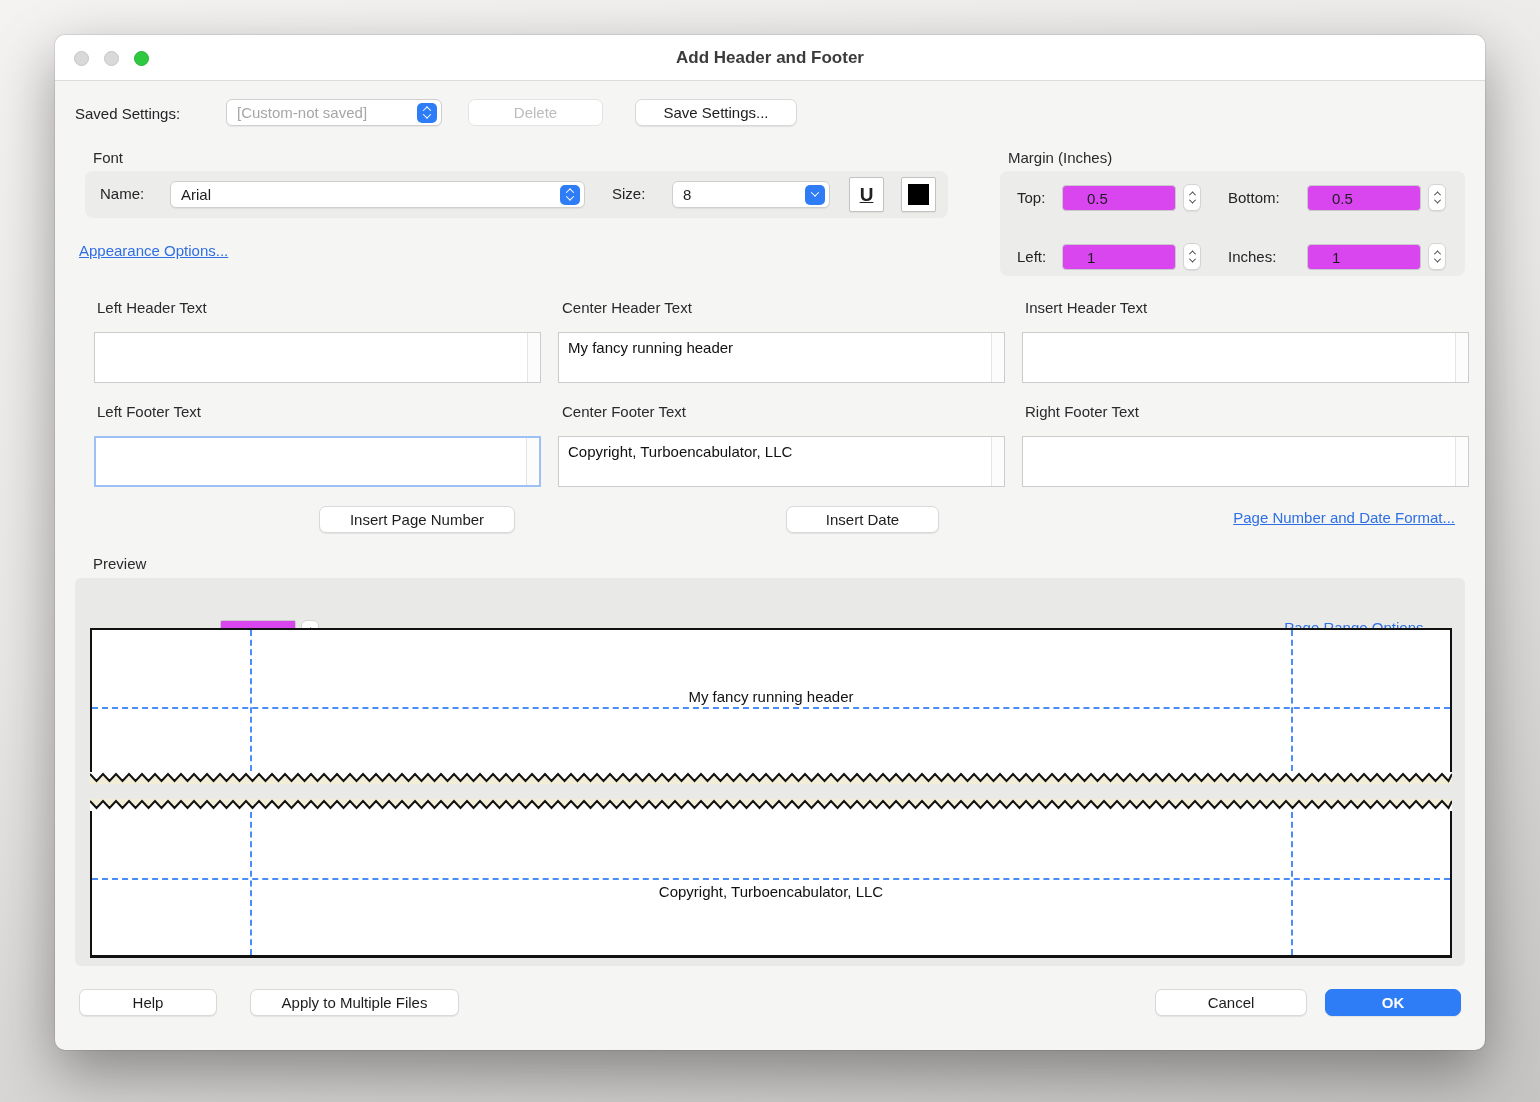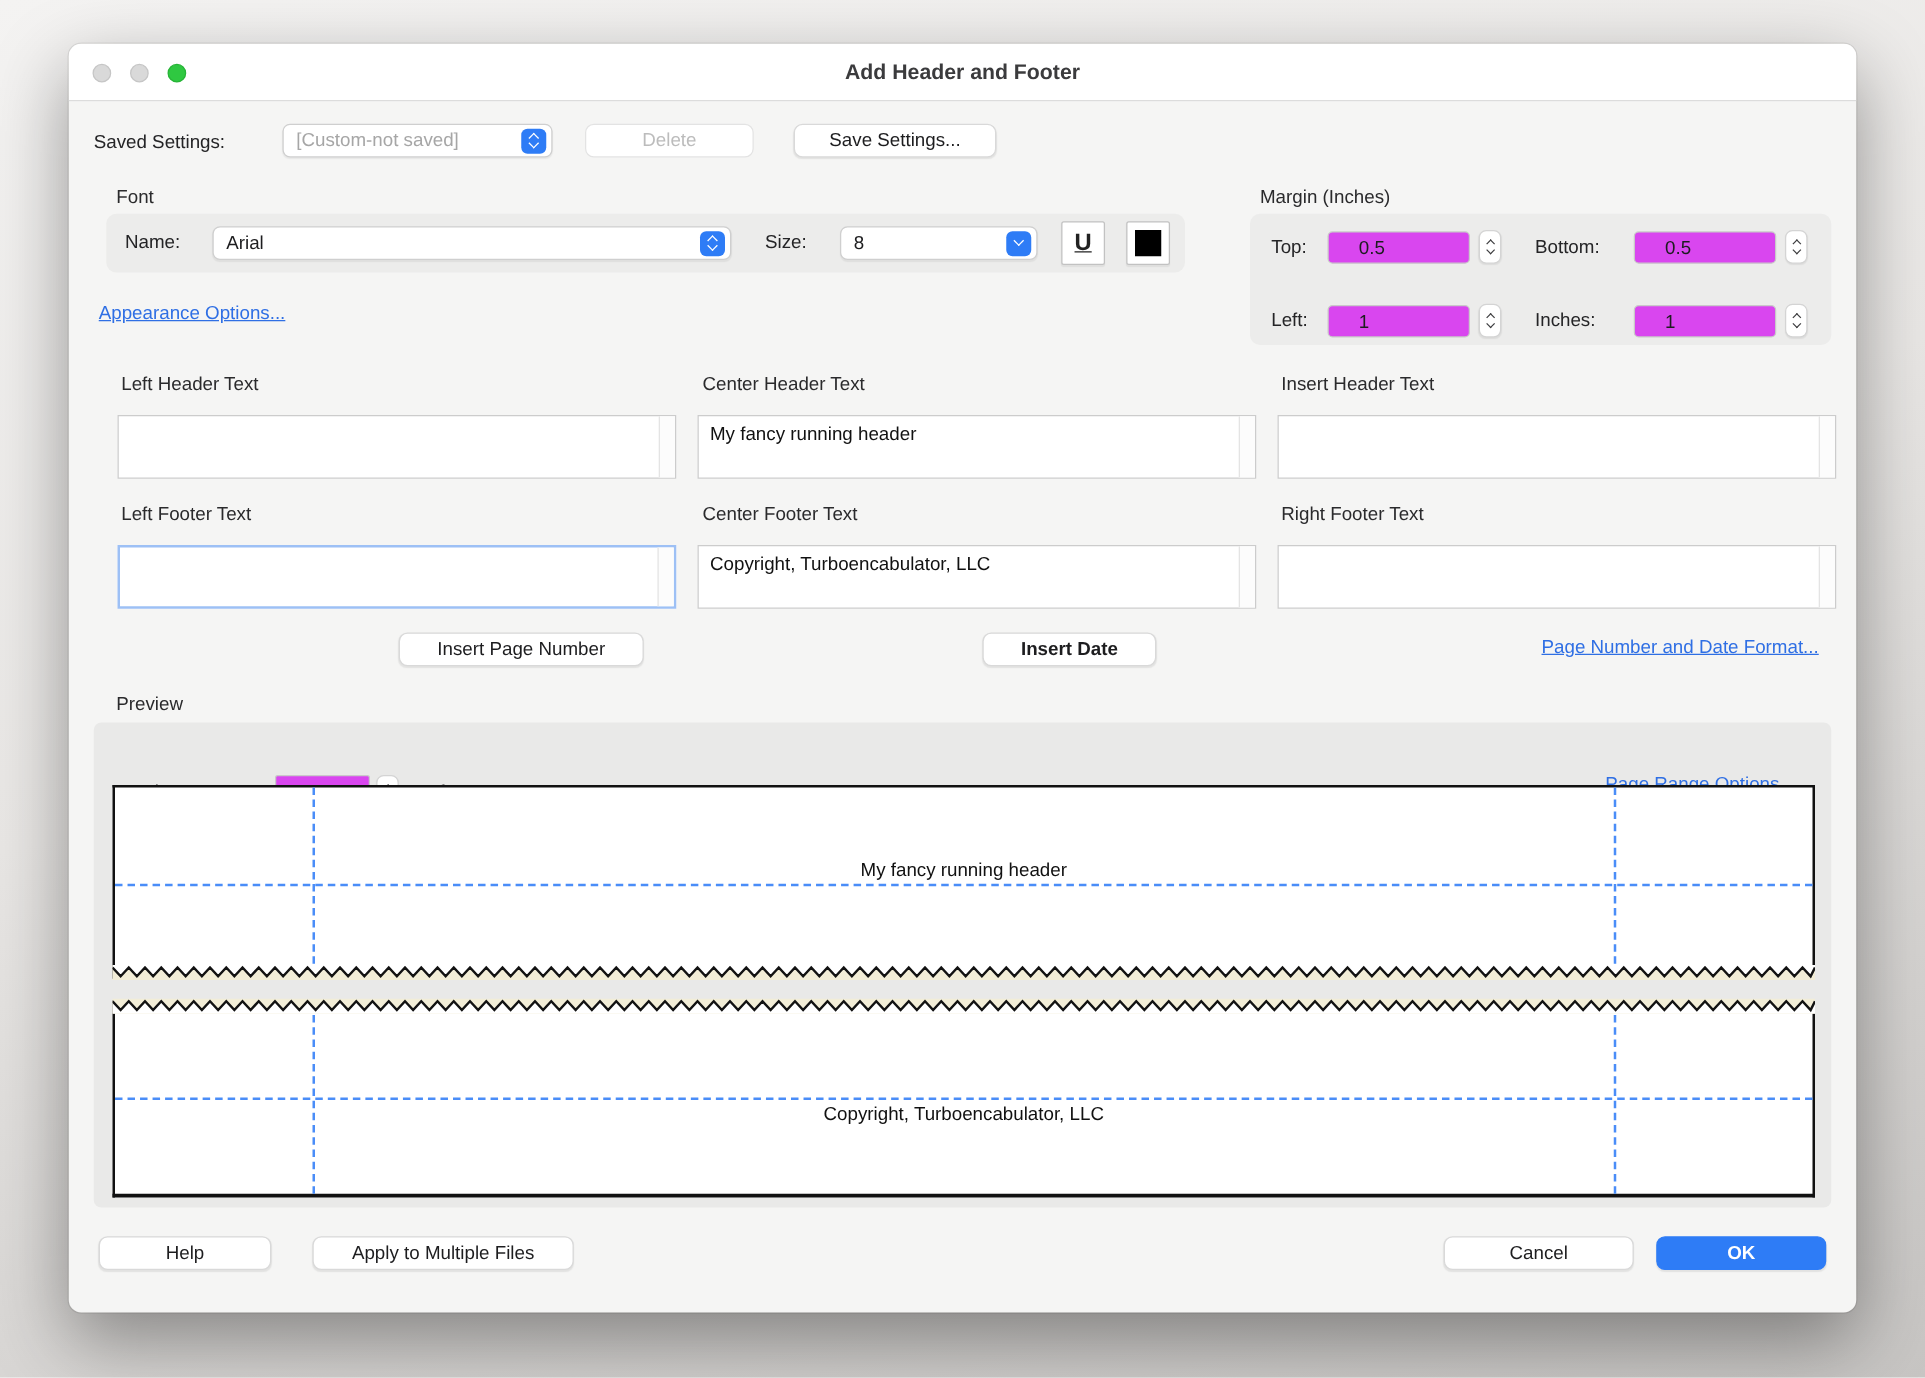--- a/index.html
+++ b/index.html
@@ -213,21 +213,21 @@
   <div class="ta-wrap" style="left:503px; top:401px;">
     <textarea style="">Copyright, Turboencabulator, LLC</textarea>
     <div class="ta-scroll"></div>
   </div>
   <div class="ta-wrap" style="left:967px; top:401px;">
     <textarea style=""></textarea>
     <div class="ta-scroll"></div>
   </div>
 
   <div class="btn" style="left:264px; top:471px; width:196px;">Insert Page Number</div>
-  <div class="btn" style="left:731px; top:471px; width:139px;font-weight:bold;">Insert Date</div>
+  <div class="btn" style="left:731px; top:471px; width:153px;">Insert Date</div>
   <div class="link" style="right:30px; top:474px;">Page Number and Date Format...</div>
 
   <div class="caption" style="position:absolute; left:38px; top:520px;">Preview</div>
   <div class="panel">
     <div class="label" style="position:absolute; left:18px; top:47px;">Preview Page</div>
     <div style="position:absolute; left:18px; top:12px; height:0;"></div>
     <input class="field" style="left: 145px; top: 42px; width: 76px; height: 27px; border-radius: 2px;" value="1">
     <div class="stepper" style="left:226px; top:42px; position:absolute;">
         <span class="chev up dark"></span>
         <span class="chev down dark"></span>

